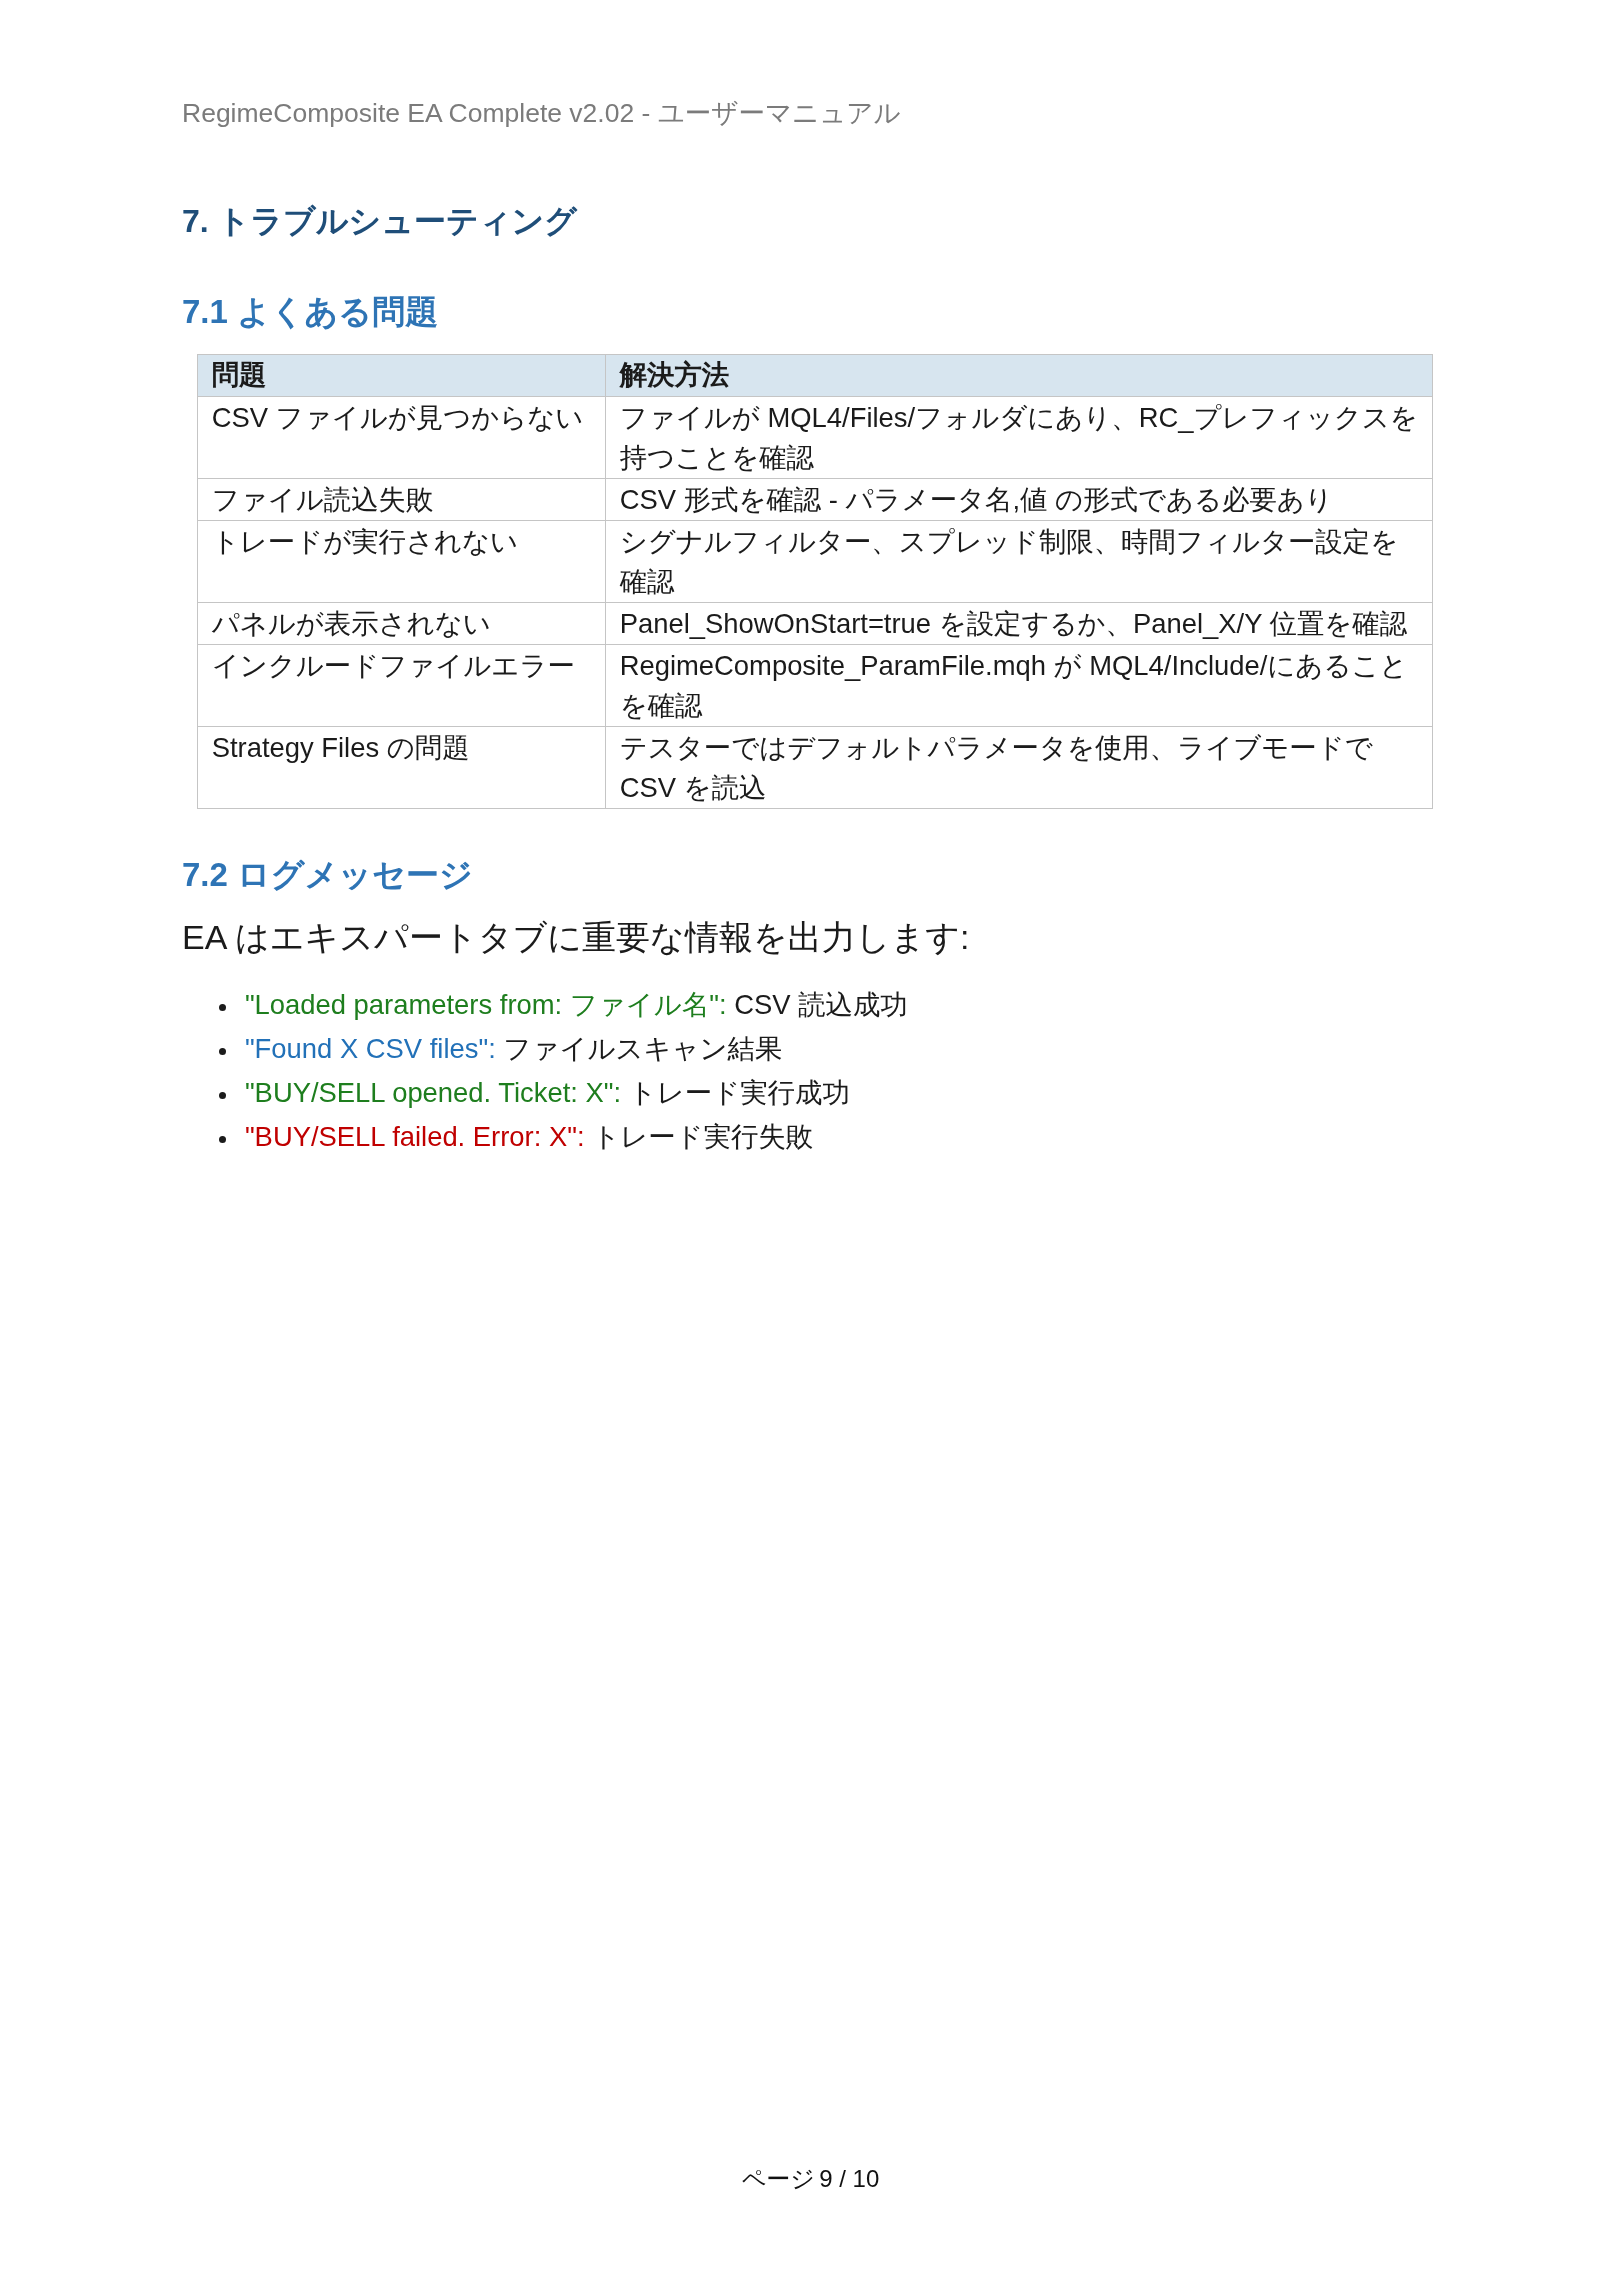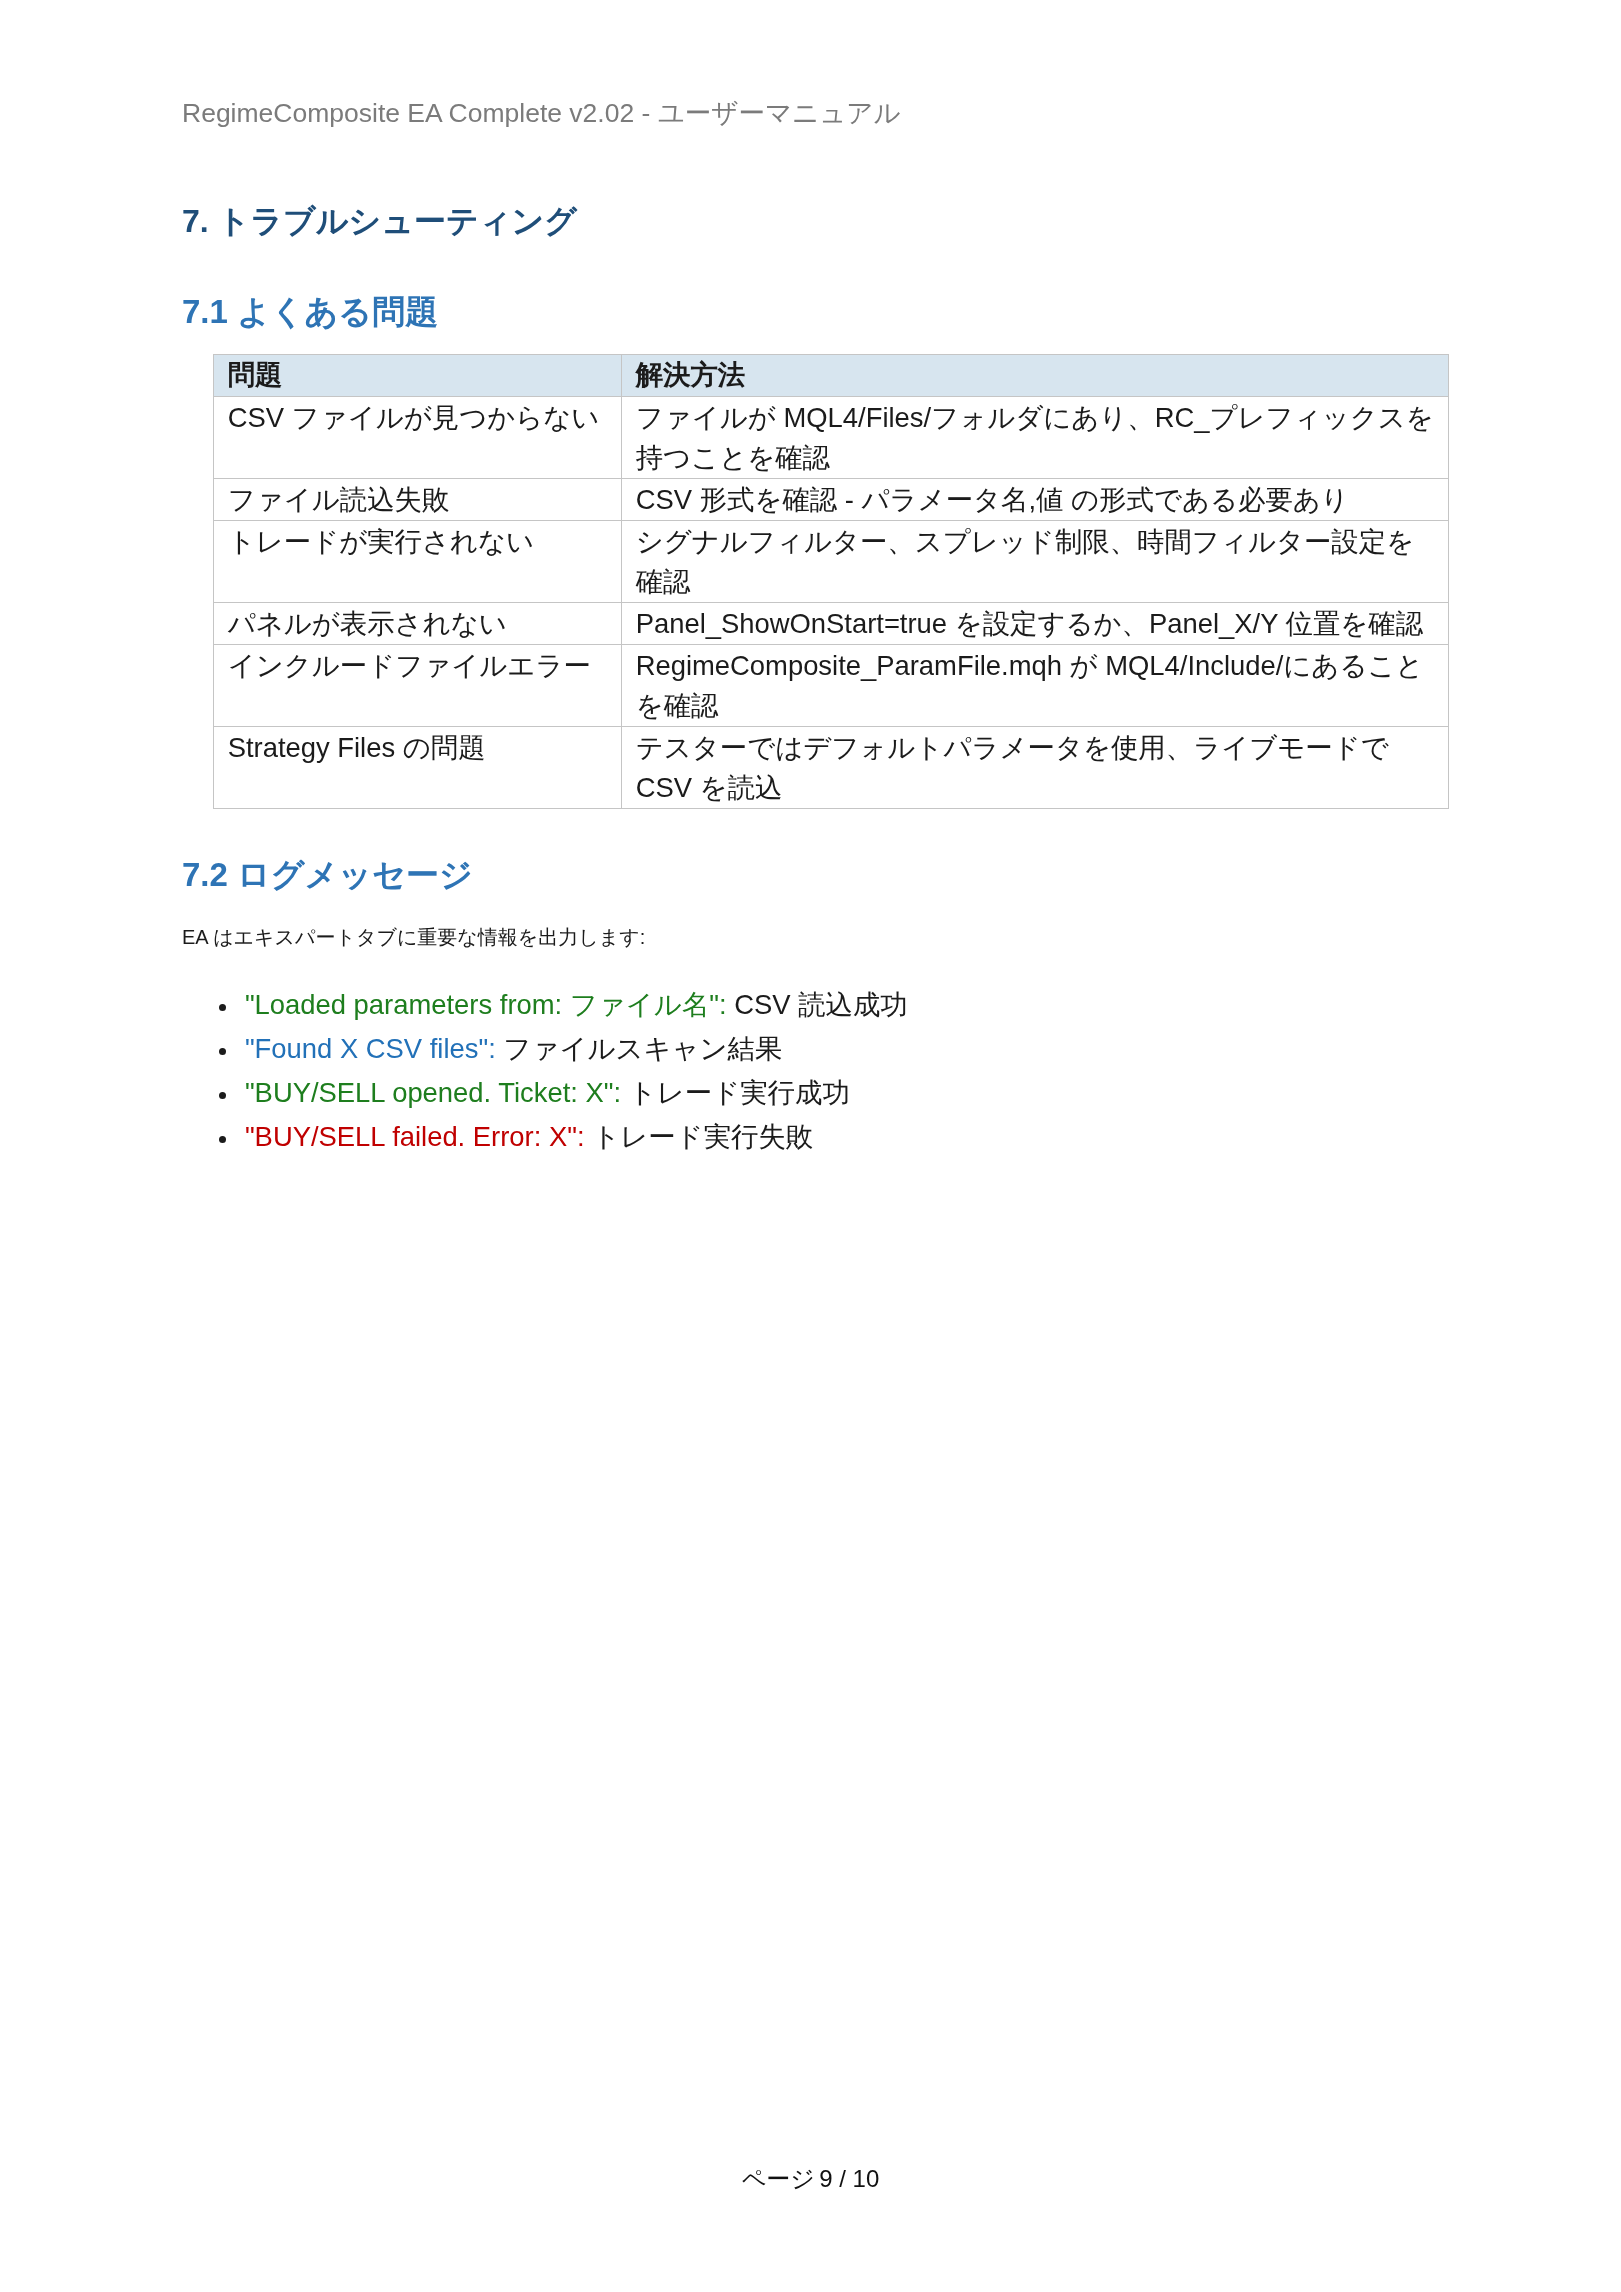--- a/index.html
+++ b/index.html
@@ -33,21 +33,21 @@
   h2.section-heading {
     font-size: 33px;
     line-height: 37px;
     font-weight: bold;
   }
   .h2-71 { margin-top: 45px; }
   .h2-72 { margin-top: 47px; }
   table.problems {
     border-collapse: collapse;
     margin-top: 23.5px;
-    margin-left: 31px;
+    margin-left: 15px;
     width: 1235px;
     table-layout: fixed;
   }
   table.problems col.c1 { width: 408px; }
   table.problems col.c2 { width: 827px; }
   table.problems th, table.problems td {
     border: 1px solid #c5c5c5;
     text-align: left;
     vertical-align: top;
     font-size: 27.4px;
@@ -58,21 +58,21 @@
     padding: 3.9px 13.7px 4.9px;
     line-height: 33px;
   }
   table.problems td {
     padding: 1px 13.7px 0px;
     line-height: 40px;
     font-weight: normal;
   }
   p.log-intro {
     margin-top: 25.5px;
-    font-size: 20px;
+    font-size: 34px;
     line-height: 37px;
   }
   ul.log-list {
     margin-top: 27.4px;
     padding-left: 57px;
     list-style: disc;
   }
   ul.log-list li {
     font-size: 27.4px;
     line-height: 44px;

